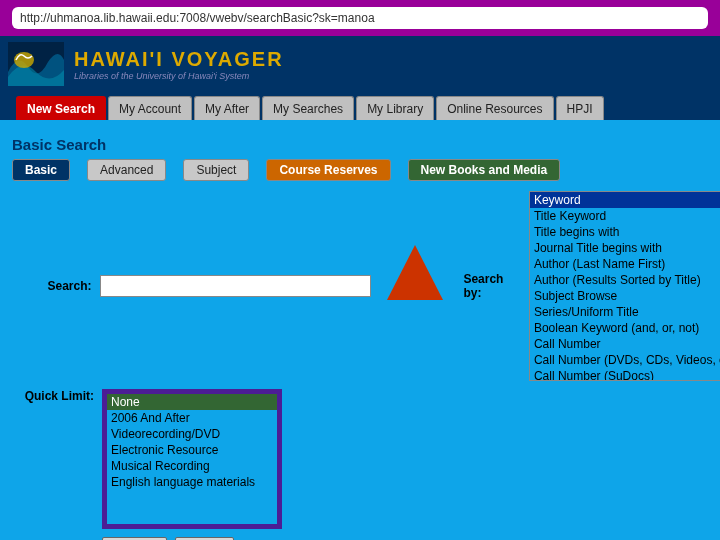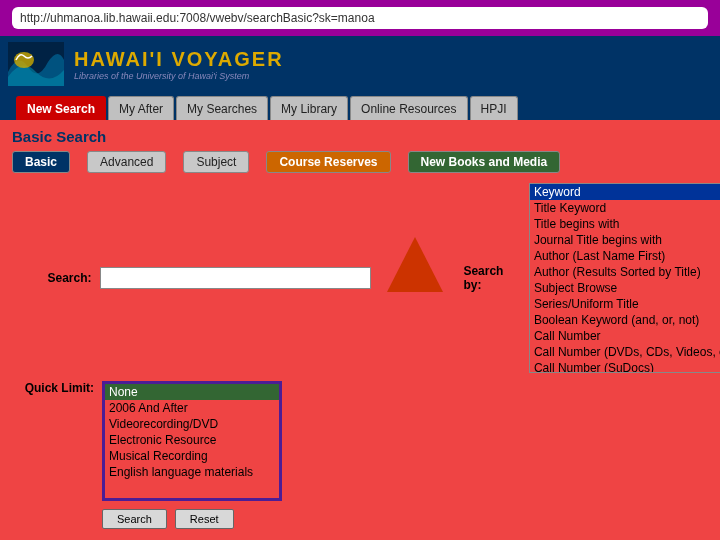--- a/index.html
+++ b/index.html
@@ -32,22 +32,22 @@
       border-color: #cc0000;
     }
     .nav-tab.inactive {
       background: #c0c0c0;
       color: #222;
       border-color: #888;
     }
 
     
     .main-content {
-      background: #ef4444;
-      padding: 8px 12px;
+      background: #0ea5e9;
+      padding: 16px 12px;
       height: calc(540px - 36px - 56px - 28px);
     }
 
     .page-title {
       font-size: 15px;
       font-weight: bold;
       color: #003366;
       margin-bottom: 6px;
     }
 
@@ -130,23 +130,23 @@
       color: white;
     }
 
     
     .quick-limit-row {
       display: flex;
       align-items: flex-start;
       margin-bottom: 8px;
     }
     .quick-limit-list {
-      border: 3px solid #4c1d95;
+      border: 5px solid #4c1d95;
       width: 180px;
-      height: 120px;
+      height: 140px;
       overflow-y: scroll;
       font-size: 12px;
     }
     .ql-option {
       padding: 1px 4px;
       cursor: pointer;
     }
     .ql-option.selected {
       background: #336633;
       color: white;
@@ -234,20 +234,21 @@
     <path d="M8,18 Q12,10 16,14 Q20,18 24,14" stroke="#fff" stroke-width="1.5" fill="none"></path>
   </svg>
   <div class="logo-text-block">
     <span class="logo-name">HAWAI'I VOYAGER</span>
     <span class="logo-sub">Libraries of the University of Hawai'i System</span>
   </div>
 </div>
 
 <div class="nav-tabs" id="nav-tabs-container">
 <div class="nav-tab active">New Search</div>
+    <div class="nav-tab inactive">My Account</div>
     <div class="nav-tab inactive">My After</div>
     <div class="nav-tab inactive">My Searches</div>
     <div class="nav-tab inactive">My Library</div>
     <div class="nav-tab inactive">Online Resources</div>
     <div class="nav-tab inactive">HPJI</div>
   </div>
 
 <div class="main-content">
   <div class="page-title">Basic Search</div>
 

